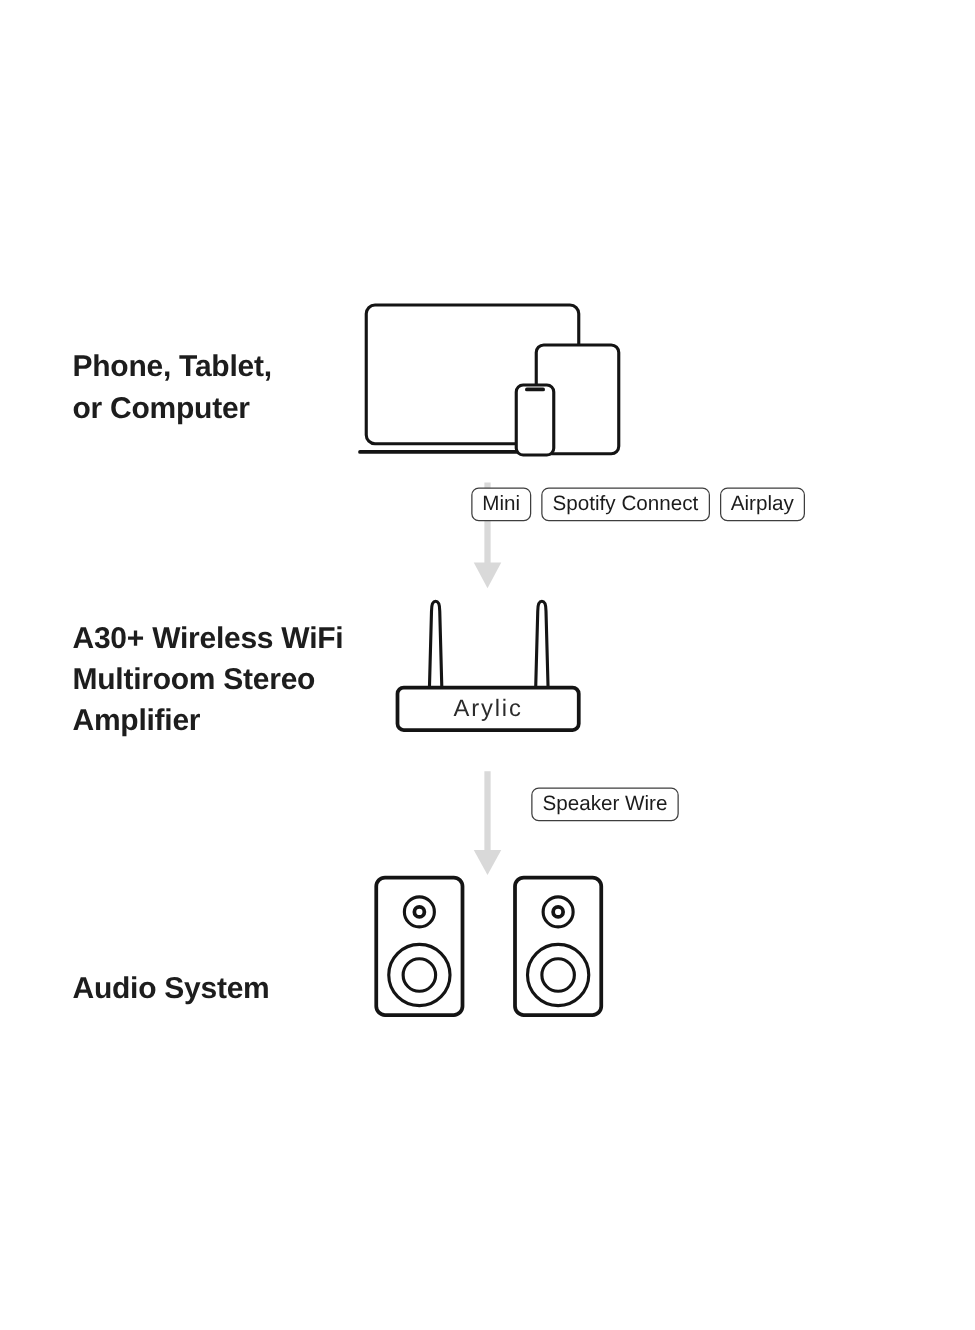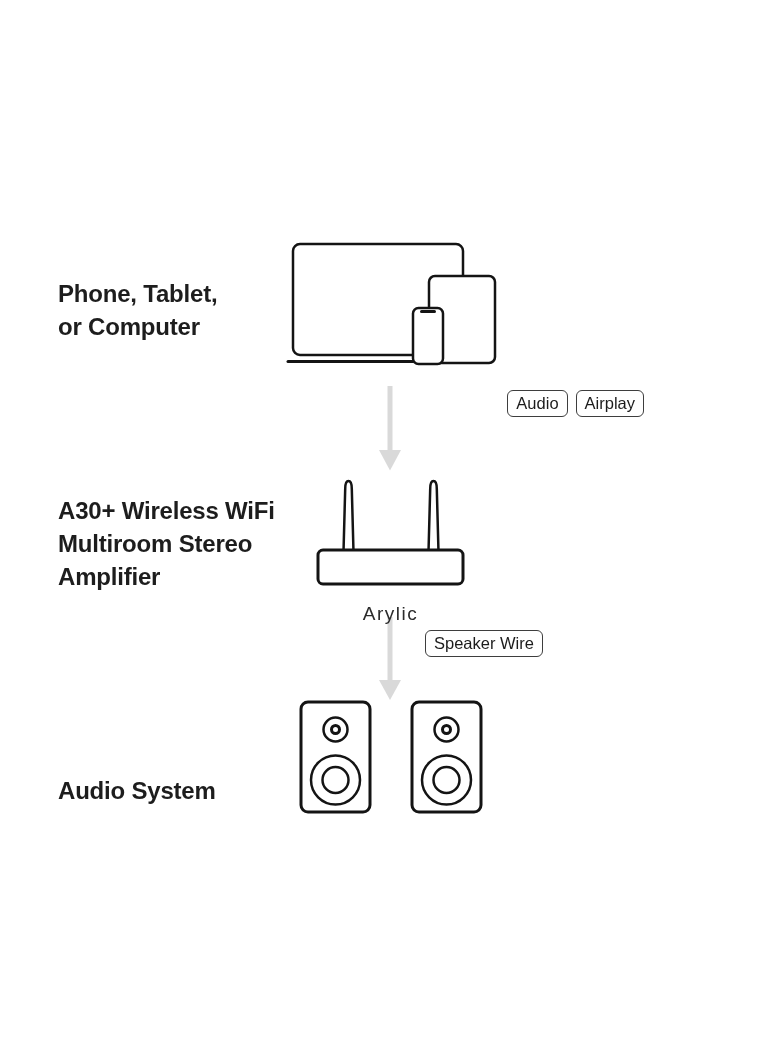--- a/index.html
+++ b/index.html
@@ -56,21 +56,20 @@
 
   
   .brand-label {
     position:absolute;
     left:318px; top:557px; width:145px;
     text-align:center;
     color:#2b2b2b;
     font-size:19px;
     font-weight:300;
     letter-spacing:1.5px;
-    margin-top:46px;
   }
 </style>
 </head>
 <body>
 
 <div class="canvas">
 
   <svg class="art" viewBox="0 0 780 1064" aria-hidden="true">
 
     <g>
@@ -126,21 +125,22 @@
     <div>Amplifier</div>
   </div>
 
   <div class="heading" id="heading-audio">
     <div>Audio System</div>
   </div>
 
   <div class="brand-label">Arylic</div>
 
   <div class="badge-row" id="badge-row-1">
-    <span class="badge">Audio</span>
+    <span class="badge">Mini</span>
+    <span class="badge">Spotify Connect</span>
     <span class="badge">Airplay</span>
   </div>
 
 
   <span class="badge" id="badge-speaker-wire">Speaker Wire</span>
 
 
 </div>
 
 </body></html>

